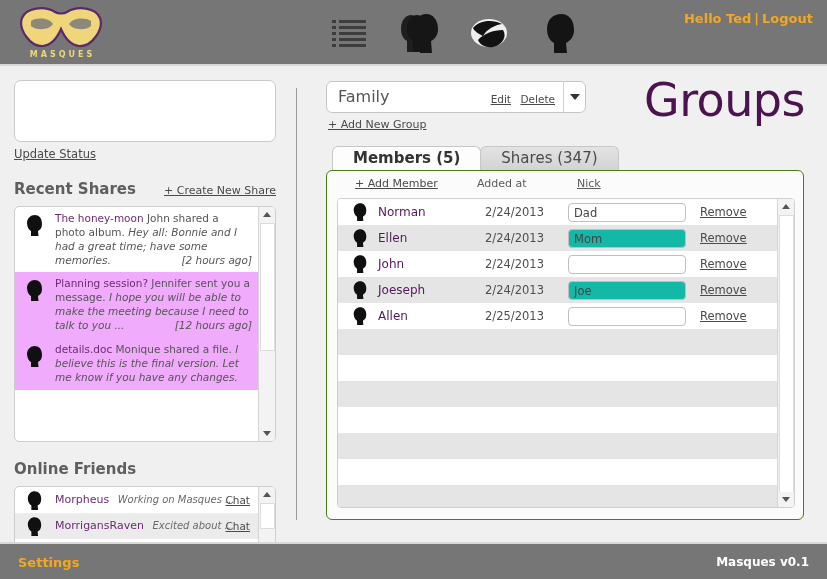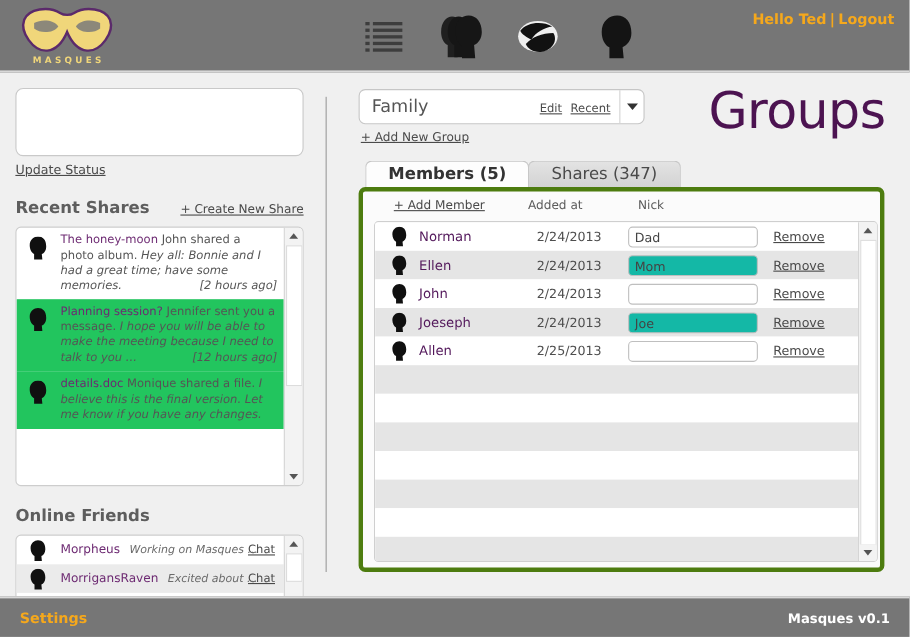--- a/index.html
+++ b/index.html
@@ -118,21 +118,21 @@
 
   .lb-inner { position: absolute; left: 0; top: 0; right: 17px; bottom: 0; }
 
   .share-row {
     position: relative;
     padding: 5px 6px 5px 40px;
     min-height: 52px;
     font-size: 10.5px; line-height: 1.32;
     color: #555;
   }
-  .share-row.alt { background: #22c55e; }
+  .share-row.alt { background: #f0abfc; }
   .share-row .av {
     position: absolute; left: 10px; top: 8px;
   }
   .share-title { color: #6d2a72; cursor: pointer; }
   .share-desc { color: #555; }
   .share-snip { font-style: italic; color: #555; }
   .share-time { font-style: italic; color: #555; float: right; }
 
   .friend-row {
     position: relative;
@@ -245,32 +245,32 @@
   .tab.inactive {
     background: linear-gradient(#e3e3e3, #d3d3d3);
     color: #4a4a4a;
     margin-left: -1px;
   }
 
   .panel {
     position: absolute; left: 16px; top: 104px;
     width: 478px; height: 350px;
     background: #fbfbfb;
-    border: 4px solid #4d7c0f;
+    border: 1px solid #4d7c0f;
     border-radius: 6px;
     z-index: 1;
   }
   .col-heads {
     position: absolute; left: 0; top: 6px;
     width: 100%; height: 18px;
     font-size: 11px; color: #5b5b5b;
   }
   .ch-add { position: absolute; left: 28px; top: 0; font-size: 11px; }
   .ch-added { position: absolute; left: 150px; top: 0; }
-  .ch-nick { position: absolute; left: 250px; top: 0; }
+  .ch-nick { position: absolute; left: 250px; top: 0; text-decoration: underline; }
 
   .table-box {
     position: absolute; left: 10px; top: 27px;
     width: 458px; height: 310px;
     background: #fff;
     border: 1px solid #cfcfcf;
     border-radius: 4px;
     overflow: hidden;
   }
   .tb-inner { position: absolute; left: 0; top: 0; right: 17px; bottom: 0; }
@@ -488,21 +488,21 @@
 
   <div class="divider"></div>
 
   <div class="main">
 
     <div class="page-title">Groups</div>
 
     <div class="group-select">
       <div class="gs-name">Family</div>
       <span class="link gs-edit">Edit</span>
-      <span class="link gs-del">Recent</span>
+      <span class="link gs-del">Delete</span>
       <div class="gs-arrow">
         <div class="chev"></div>
       </div>
     </div>
 
     <span class="link add-group">+ Add New Group</span>
 
     <div class="tabs">
       <div class="tab active">Members (5)</div>
       <div class="tab inactive">Shares (347)</div>

